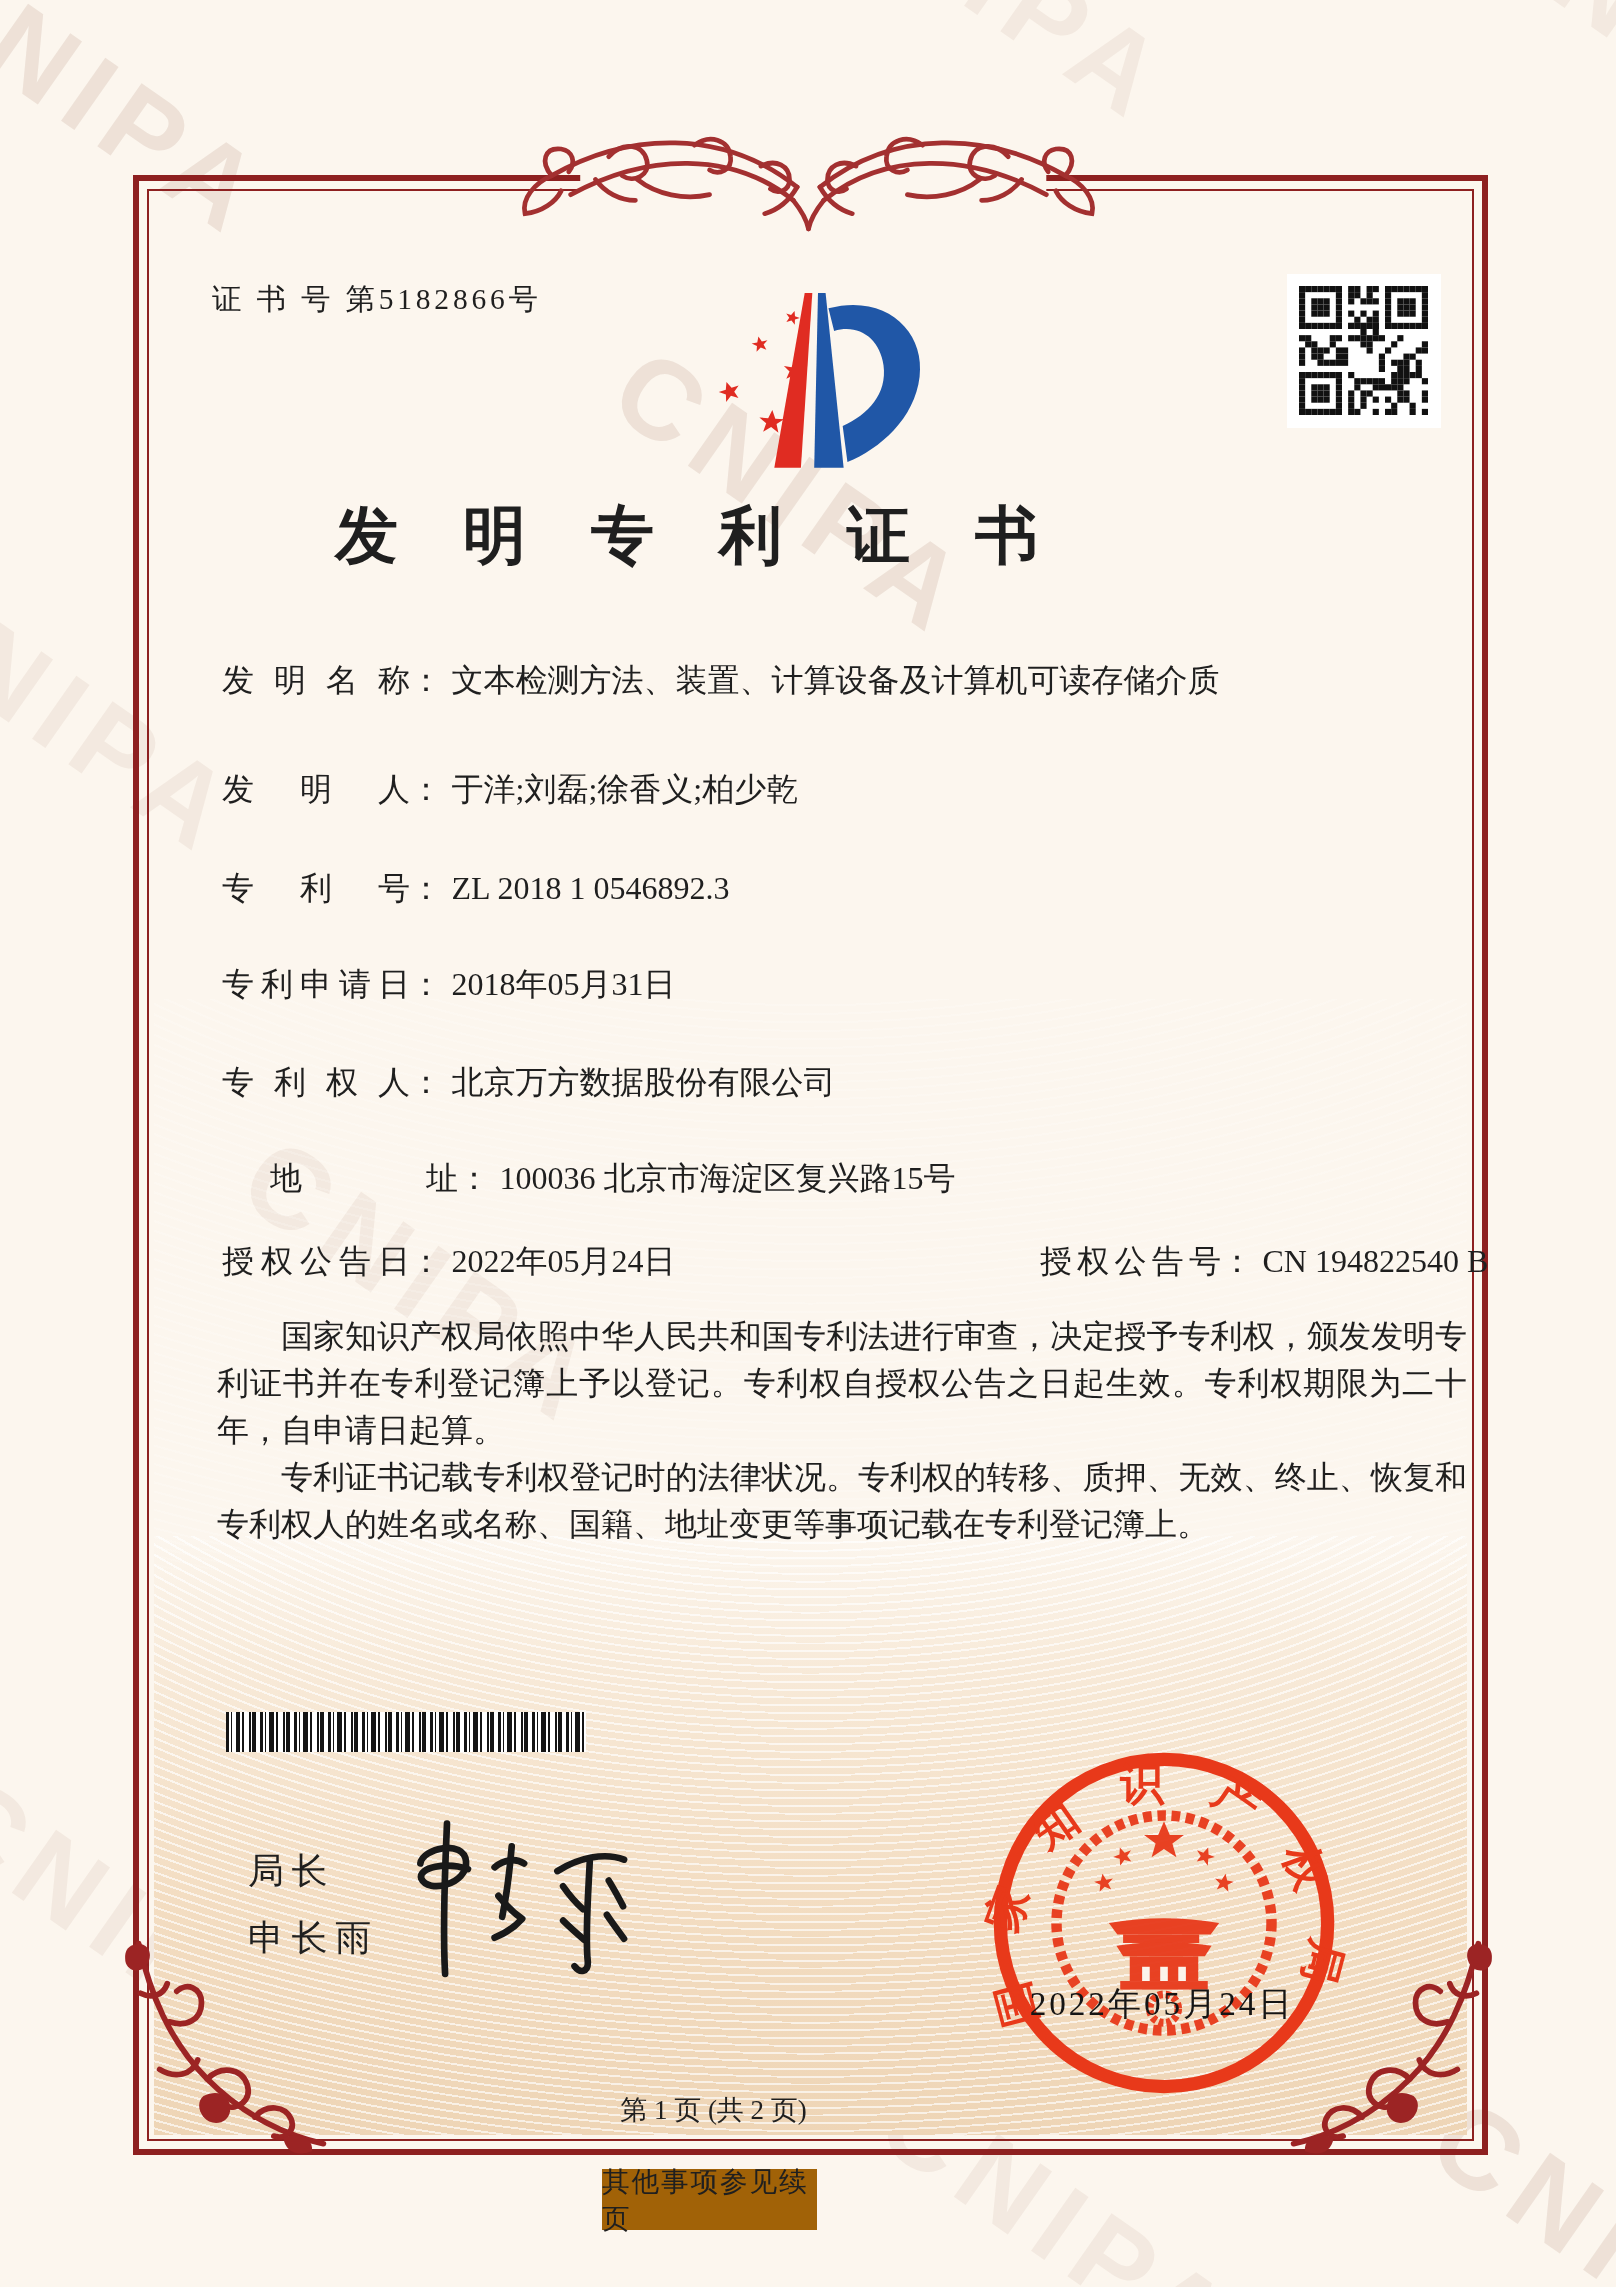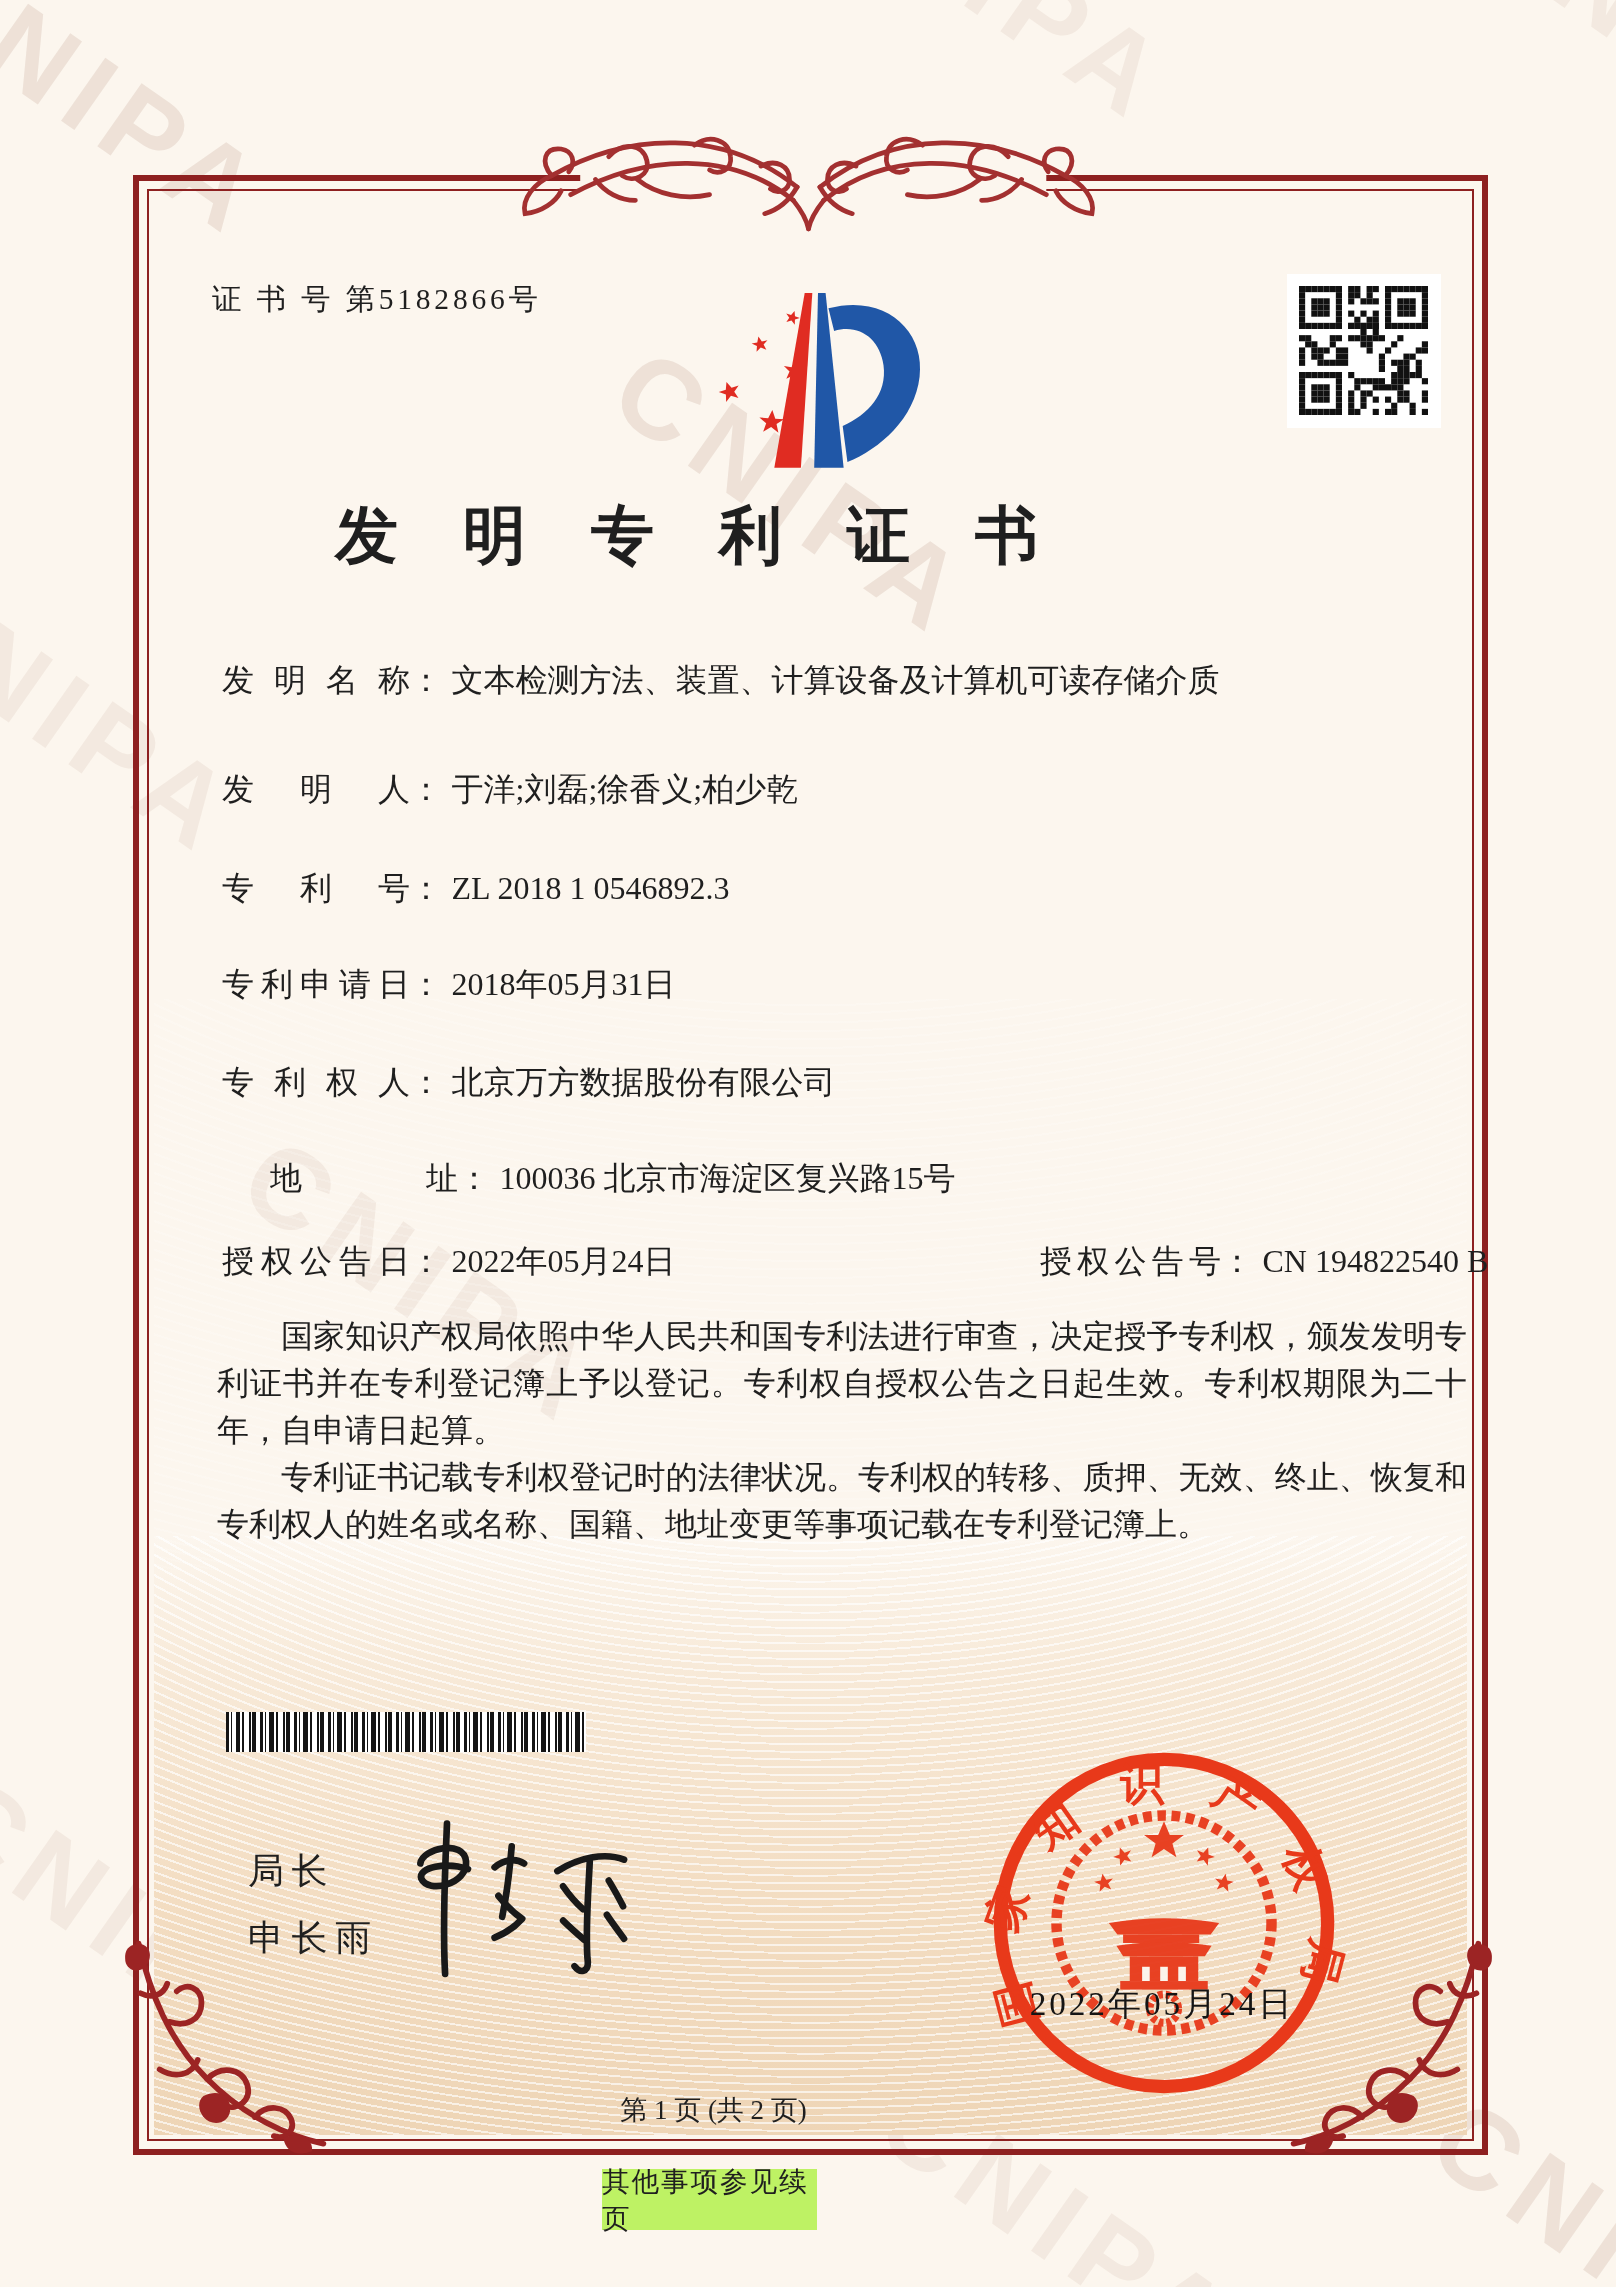--- a/index.html
+++ b/index.html
@@ -51,21 +51,21 @@
   .official{position:absolute;font-family:"Liberation Sans","DejaVu Sans",sans-serif;
       font-size:36px;letter-spacing:7.6px;margin-left:26px;}
   .sig{position:absolute;left:388px;top:1812px;}
 
   .qrbox{position:absolute;left:1287px;top:274px;width:154px;height:154px;background:#fff;}
   .qrbox svg{position:absolute;left:12.4px;top:12.4px;}
 
   .seal{position:absolute;left:968px;top:1727px;width:392px;height:392px;}
 
   .pagenum{position:absolute;left:533px;top:2092px;width:361px;text-align:center;font-size:27px;}
-  .contnote{position:absolute;left:602px;top:2169px;width:215px;height:61px;background:#bef264;
+  .contnote{position:absolute;left:602px;top:2169px;width:215px;height:61px;background:#a16207;
       display:flex;align-items:center;justify-content:center;font-size:27.6px;letter-spacing:1.9px;}
 
   .ornament-top{position:absolute;left:409px;top:107px;}
   .corner{position:absolute;}
   svg{display:block;}
 </style>
 </head>
 <body>
 <div class="page">
 

